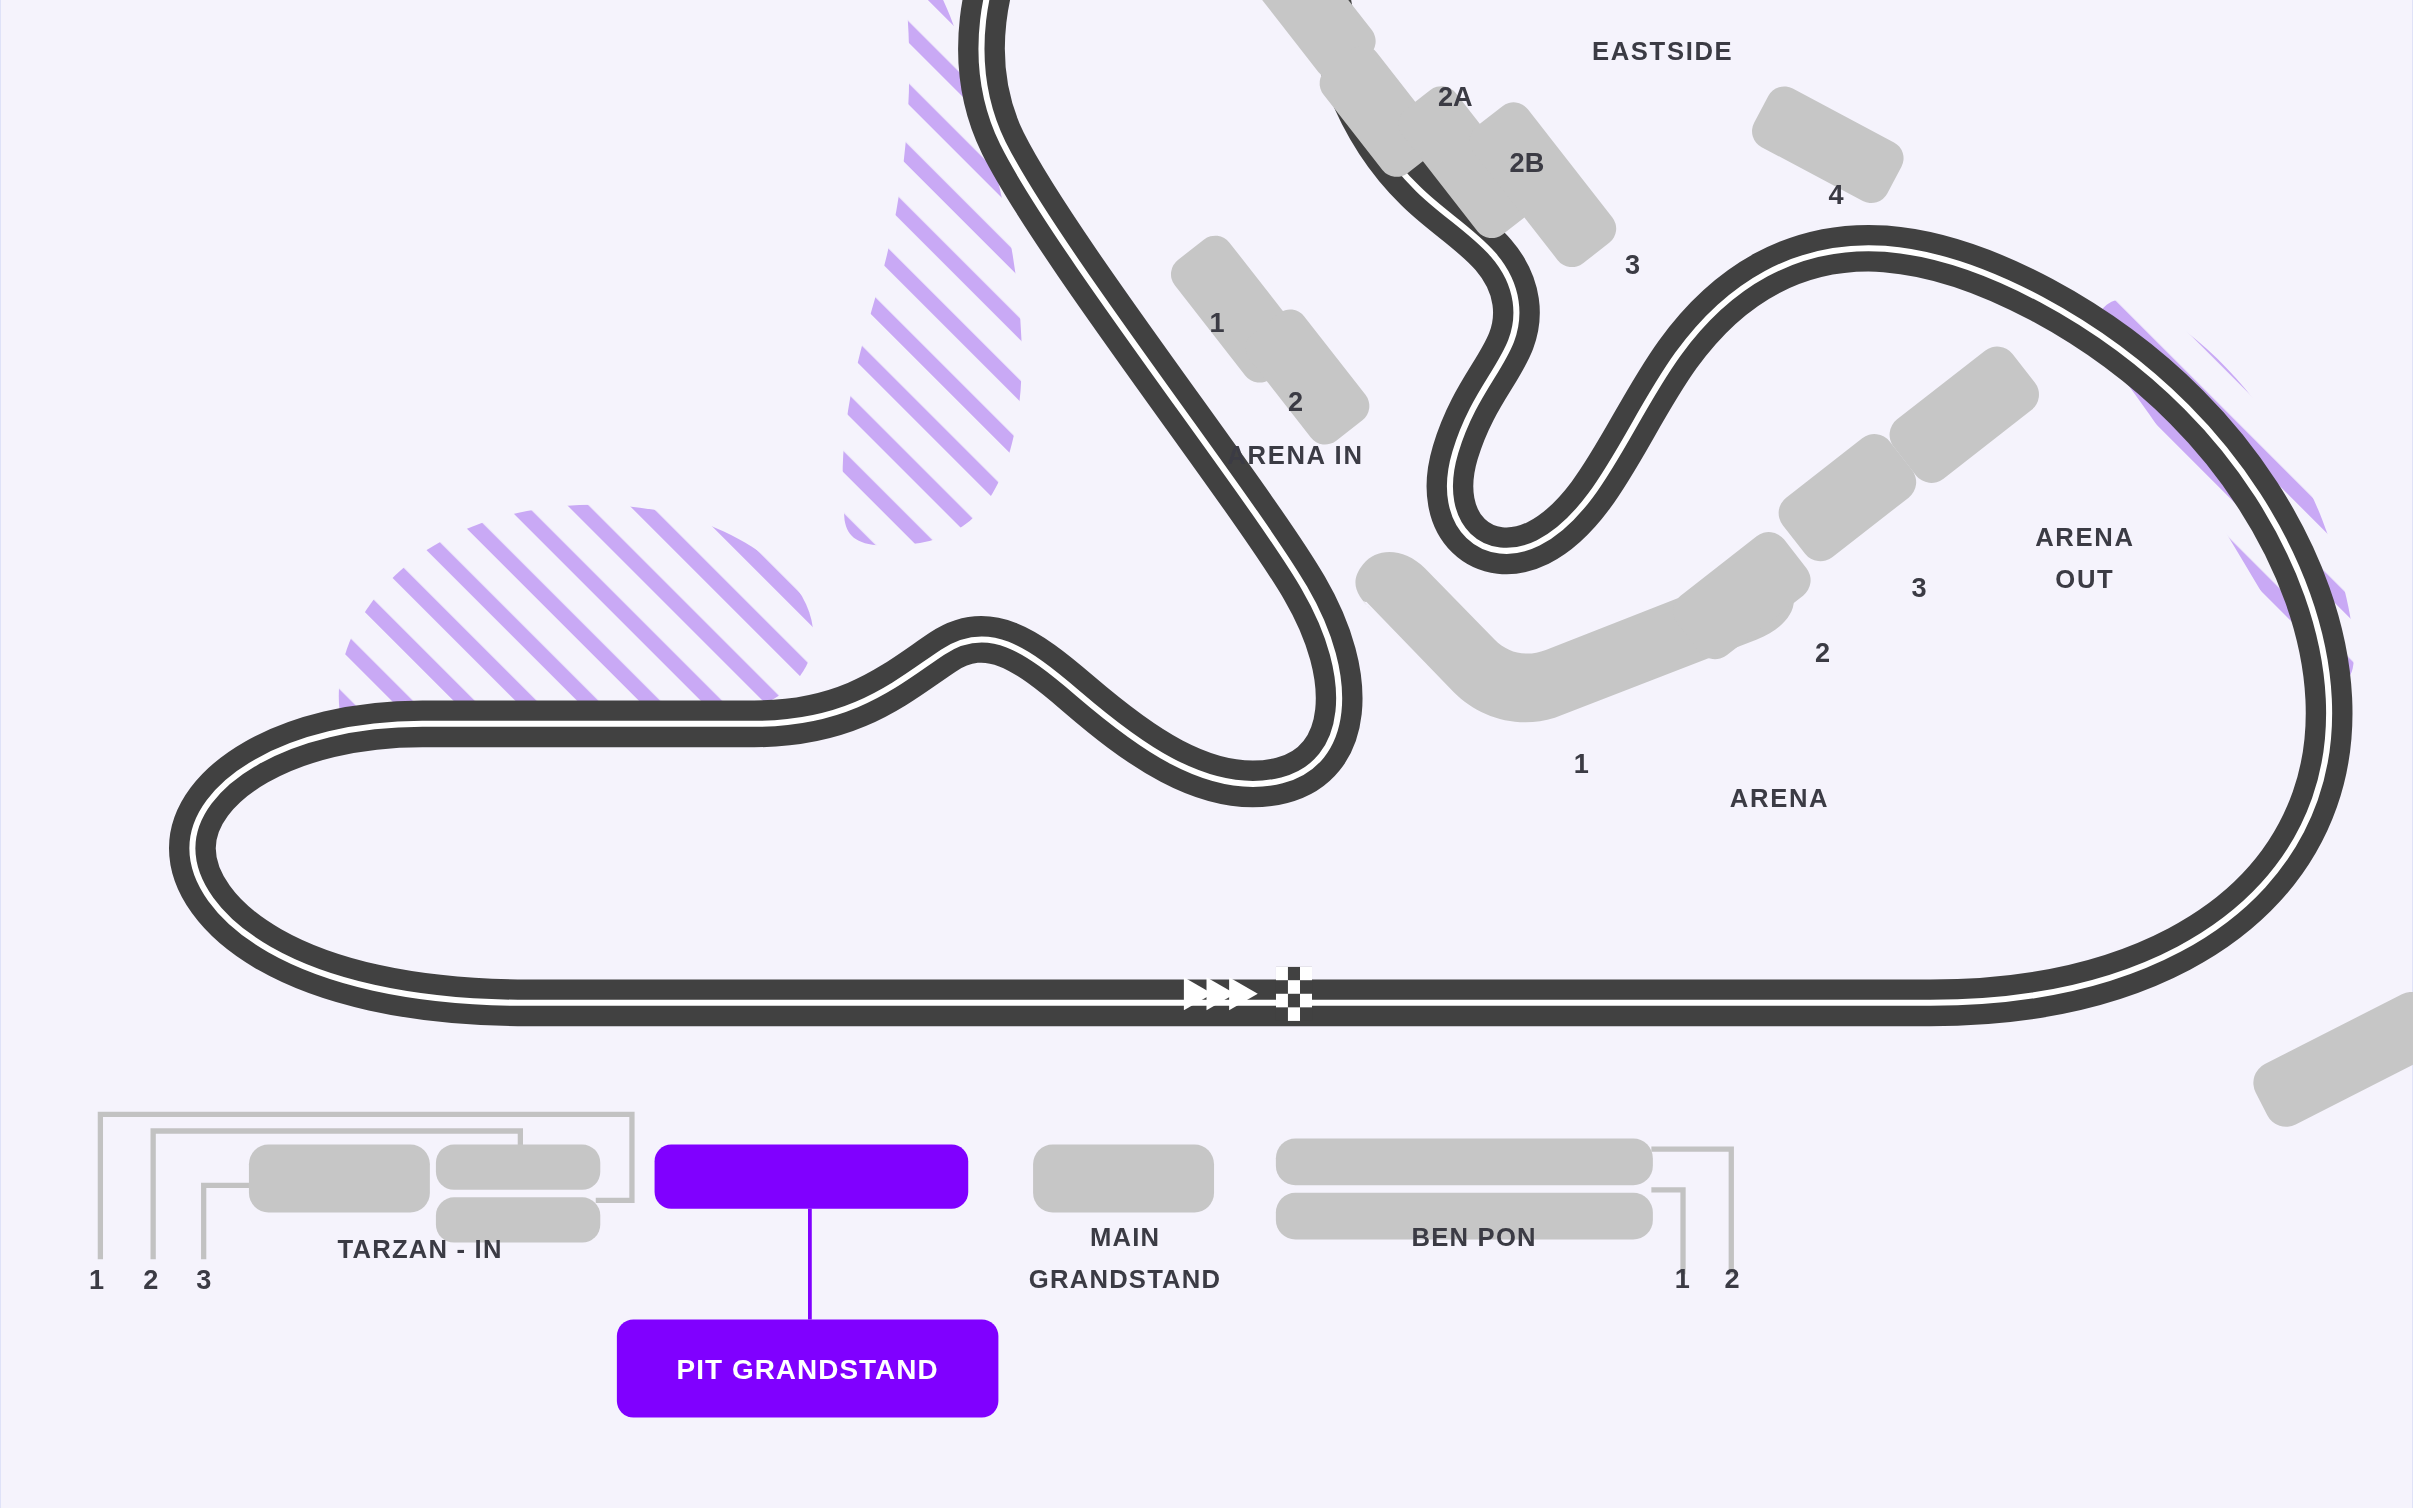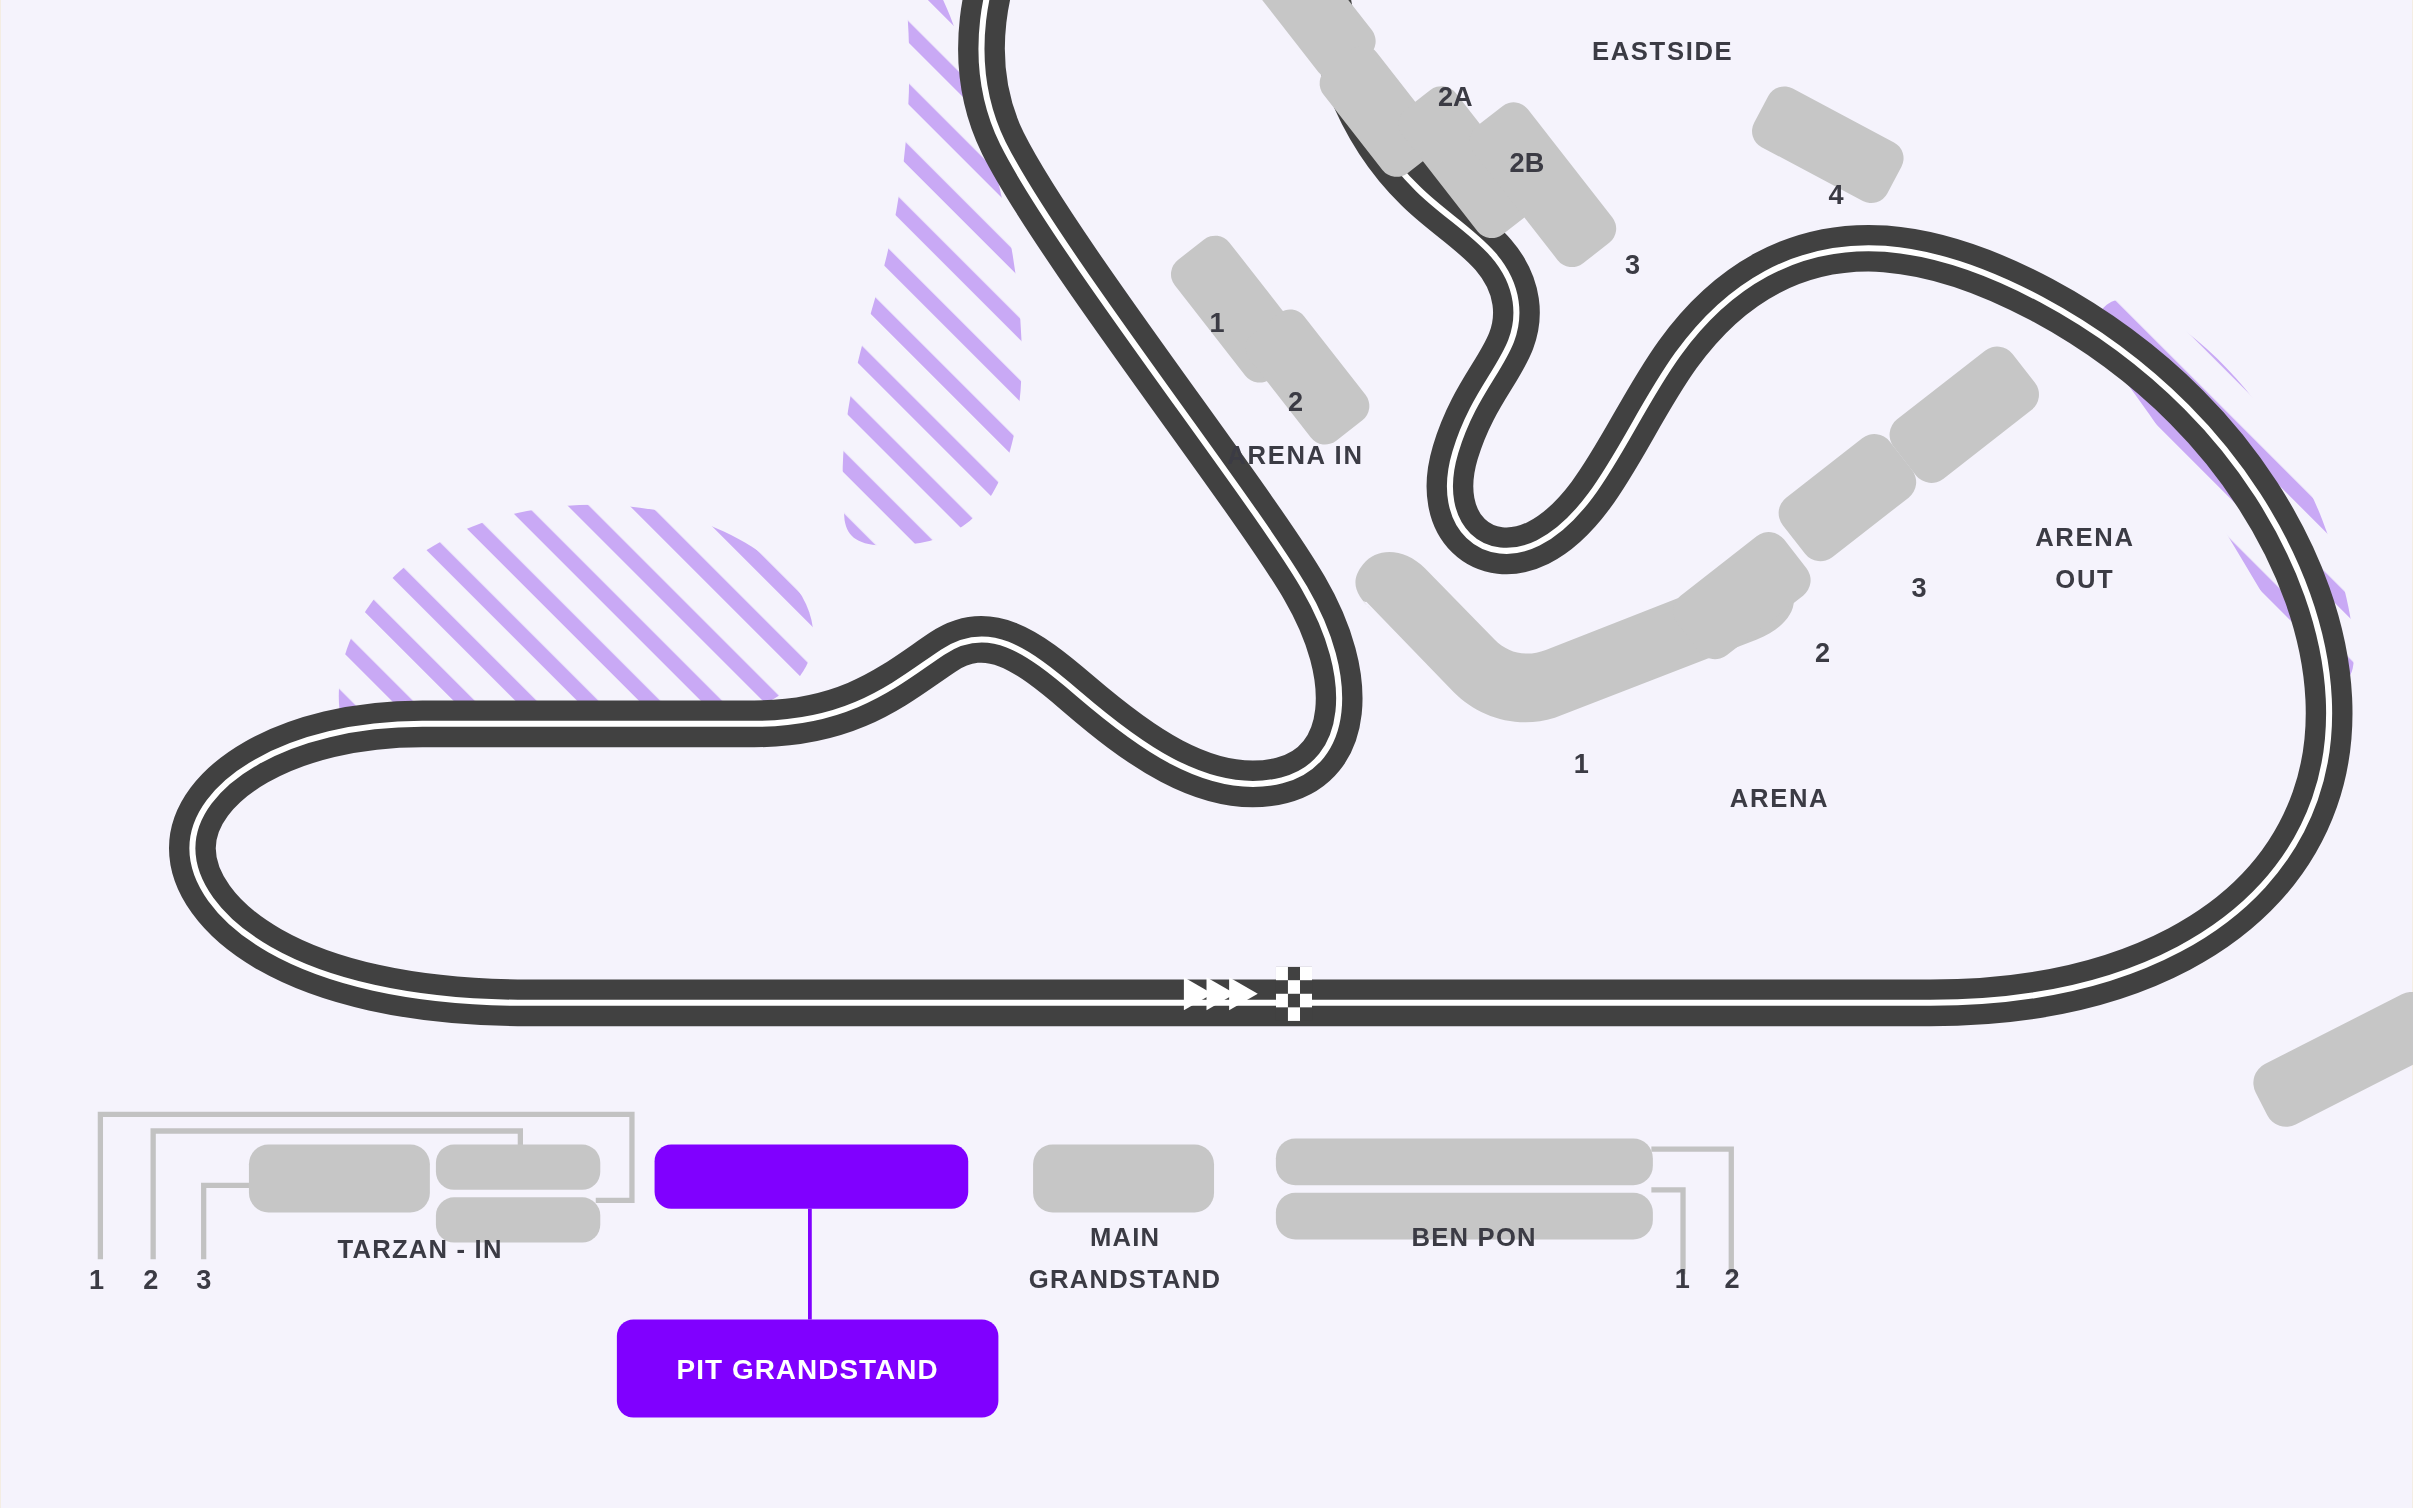--- a/index.html
+++ b/index.html
@@ -1,20 +1,20 @@
 <!DOCTYPE html>
 <html style="font-size:12px"><head>
 <meta charset="utf-8">
 <style>
   html,body{margin:0;padding:0;background:#f5f3fc;}
   body{
     width:2413px;height:1508px;overflow:hidden;
     font-family:"Liberation Sans","DejaVu Sans",sans-serif;
   }
-  #stage{position:relative;width:2413px;height:1508px;background:#eab308;}
+  #stage{position:relative;width:2413px;height:1508px;background:#1d4ed8;}
   #stage svg{position:absolute;inset:0;width:2413px;height:1508px;display:block;}
   .lbl{
     font-family:"Liberation Sans","DejaVu Sans",sans-serif;
     fill:#3b3b44;font-weight:700;letter-spacing:2.2px;
   }
   .lbl-area{font-size:34px;}
   .lbl-num{font-size:36px;letter-spacing:0px;}
   .lbl-gs{font-size:34px;letter-spacing:1.6px;}
   .lbl-pit{font-size:37px;letter-spacing:1.4px;fill:#ffffff;}
 </style>

